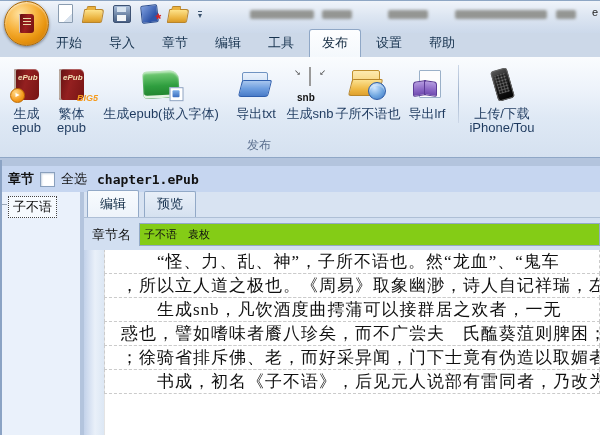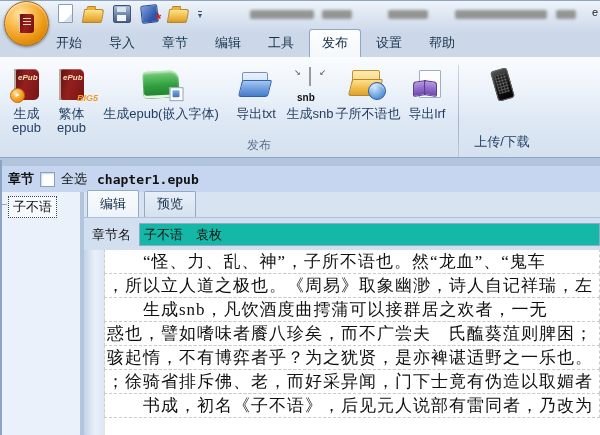--- a/index.html
+++ b/index.html
@@ -134,29 +134,29 @@
   .tree-tick{position:absolute;left:2px;top:12px;width:5px;height:1px;background:#9aa8b8;}
   .editor{position:absolute;left:84px;top:192px;right:0;bottom:0;background:#d8e3f2;}
   .edtabs{height:25px;display:flex;align-items:flex-end;padding-left:3px;background:#d8e3f2;}
   .edtab{font-size:13px;color:#15304e;padding:3px 12px 4px;margin-right:5px;
     border:1px solid #92a9c7;border-bottom:none;border-radius:2px 2px 0 0;
     background:linear-gradient(#e8eff8,#d5e1f0);cursor:default;}
   .edtab.active{background:linear-gradient(#f8fbfe,#edf3fa);padding-top:4px;color:#0f2a44;}
   .namerow{height:33px;background:#d2dff1;display:flex;align-items:center;gap:8px;
     padding-left:8px;border-top:1px solid #aebfd6;}
   .name-label{font-size:13px;color:#111;white-space:nowrap;}
-  .name-input{flex:1;height:21px;border:1px solid #93a9c6;background:#14b8a6;
-    font-family:"Liberation Serif","DejaVu Serif",serif;font-size:13px;padding:0 4px;color:#111;min-width:0;}
+  .name-input{flex:1;height:21px;border:1px solid #93a9c6;background:#84cc16;
+    font-family:"Liberation Serif","DejaVu Serif",serif;font-size:11px;padding:0 4px;color:#111;min-width:0;}
   .textarea{position:absolute;left:0;top:58px;right:0;bottom:0;background:#fff;overflow:hidden;}
   .gutter{position:absolute;left:0;top:0;bottom:0;width:20px;
     background:linear-gradient(90deg,#c3d2ea,#e9f0f9 55%,#dce7f4);border-right:1px solid #e4e4e4;}
   .lines{margin-left:20px;position:relative;}
   .ed-line{height:23px;line-height:23px;border:1px dashed #cbcbcb;margin-top:-1px;
     font-family:"Liberation Serif","DejaVu Serif",serif;font-size:17px;letter-spacing:1px;
-    white-space:nowrap;color:#101010;position:relative;padding-left:2px;overflow:hidden;}
+    white-space:nowrap;color:#101010;position:relative;padding-left:16px;overflow:hidden;}
 </style>
 </head>
 <body>
 
 <div class="titlebar">
   <div class="qat">
     <span class="q-doc"></span>
     <span class="q-folder"></span>
     <span class="q-save"></span>
     <span class="q-book"></span>
@@ -255,42 +255,42 @@
         <span class="bk-l"></span>
         <span class="bk-r"></span>
       </div>
         </div>
       <span class="rib-l1">导出lrf</span>
     </div>
 
 
     <div class="rib-sep"></div>
 
-    <div class="rib-btn" style="width:78px;gap:28px;">
+    <div class="rib-btn" style="width:78px;">
       <div class="rib-ico">
           <div class="i-iphone">
         <span class="screen"></span>
       </div>
         </div>
       <span class="rib-l1">上传/下载</span>
       <span class="rib-l2">iPhone/Tou</span>
     </div>
 
   </div>
   <div class="group-label">发布</div>
 </div>
 
 <div class="band"></div>
 <div class="left-edge"></div>
 
 <div class="chapterbar">
   <span class="cb-label">章节</span>
   <span class="cb-check"></span>
   <span class="cb-selall">全选</span>
-  <span class="cb-file">chapter1.epub</span>
+  <span class="cb-file">chapter1.ePub</span>
 </div>
 
 <div class="sidebar">
   <span class="tree-tick"></span>
   <span class="side-item">子不语</span>
 </div>
 
 <div class="editor">
   <div class="edtabs">
     <span class="edtab active">编辑</span>
@@ -300,18 +300,17 @@
     <span class="name-label">章节名</span>
     <input class="name-input" type="text" value="子不语　袁枚" style="">
   </div>
   <div class="textarea">
     <div class="gutter"></div>
     <div class="lines">
       <div class="ed-line para"><span>　　“怪、力、乱、神”，子所不语也。然“龙血”、“鬼车</span></div>
       <div class="ed-line wrap"><span>，所以立人道之极也。《周易》取象幽渺，诗人自记祥瑞，左</span></div>
       <div class="ed-line para"><span>　　生成snb，凡饮酒度曲摴蒲可以接群居之欢者，一无</span></div>
       <div class="ed-line wrap"><span>惑也，譬如嗜味者餍八珍矣，而不广尝夫　氏醢葵菹则脾困；</span></div>
-      <div class="ed-line wrap"><span>骇起惰，不有博弈者乎？为之犹贤，是亦裨谌适野之一乐也。</span></div>
       <div class="ed-line wrap"><span>；徐骑省排斥佛、老，而好采异闻，门下士竟有伪造以取媚者</span></div>
       <div class="ed-line para"><span>　　书成，初名《子不语》，后见元人说部有雷同者，乃改为</span></div>
     </div>
   </div>
 </div>
 
 </body></html>

